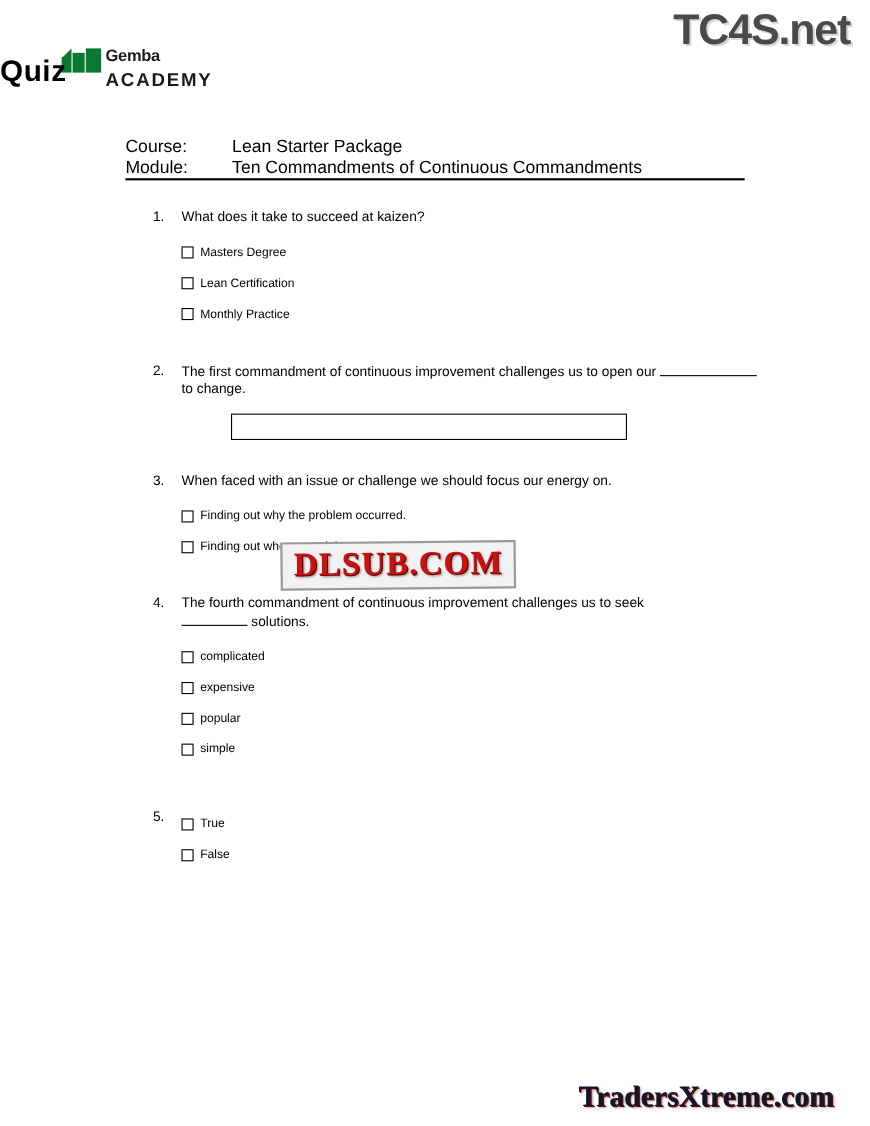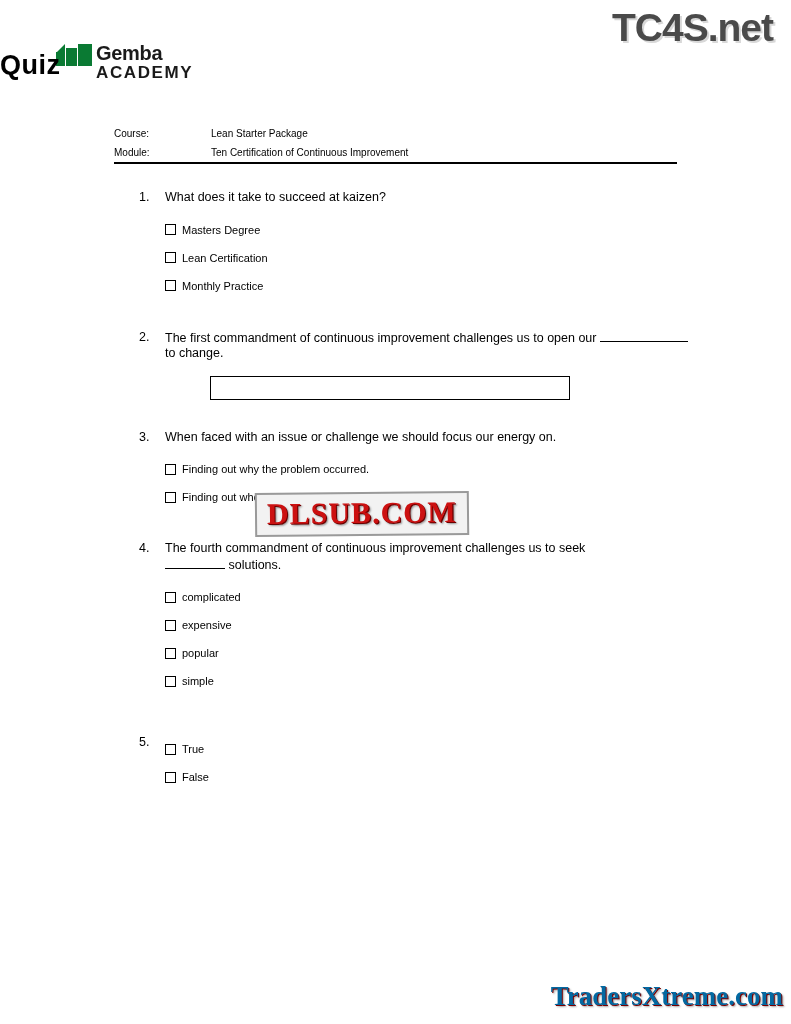--- a/index.html
+++ b/index.html
@@ -25,25 +25,25 @@
     font-weight: bold;
     font-size: 39px;
     letter-spacing: -1px;
     color: #4a4a4a;
     text-shadow: 2px 2px 0 #d8d8d8;
     white-space: nowrap;
   }
   .wm-bottom {
     position: absolute;
     bottom: 12px;
-    right: 8px;
+    right: 33px;
     font-family: "Liberation Serif", serif;
     font-weight: bold;
     font-size: 27px;
-    color: #0369a1;
+    color: #0f172a;
     text-shadow: 1px 1px 0 #7a0000, 2px 2px 2px rgba(0,0,0,0.35);
     white-space: nowrap;
   }
   .wm-center {
     position: absolute;
     left: 255px;
     top: 492px;
     font-family: "Liberation Serif", serif;
     font-weight: bold;
     font-size: 30px;
@@ -85,21 +85,21 @@
     left: 0; top: 0;
     width: 0; height: 0;
     border-left: 9px solid transparent;
     border-bottom: 9px solid #0a7a33;
   }
   .logo-text-main {
     position: absolute;
     left: 40px;
     top: 0;
     font-weight: bold;
-    font-size: 20px;
+    font-size: 15px;
     color: #1a1a1a;
     letter-spacing: -0.3px;
   }
   .logo-text-sub {
     position: absolute;
     left: 40px;
     top: 21px;
     font-weight: bold;
     font-size: 17px;
     color: #1a1a1a;
@@ -119,21 +119,21 @@
 
   
   .meta {
     position: absolute;
     left: 114px;
     top: 124px;
     width: 563px;
   }
   .meta-row {
     display: flex;
-    font-size: 10px;
+    font-size: 16px;
     line-height: 19px;
   }
   .meta-label { width: 97px; }
   .meta-value { flex: 1; }
   .meta-rule {
     position: absolute;
     left: 114px;
     top: 162px;
     width: 563px;
     height: 2px;
@@ -216,21 +216,21 @@
 
 <div class="doc-title">Quiz</div>
 
 <div class="meta">
   <div class="meta-row">
     <div class="meta-label">Course:</div>
     <div class="meta-value">Lean Starter Package</div>
   </div>
   <div class="meta-row">
     <div class="meta-label">Module:</div>
-    <div class="meta-value">Ten Certification of Continuous Improvement</div>
+    <div class="meta-value">Ten Commandments of Continuous Commandments</div>
   </div>
 </div>
 <div class="meta-rule"></div>
 
 <div class="questions">
 
   <div class="question">
     <div class="q-num">1.</div>
     <div class="q-text">What does it take to succeed at kaizen?</div>
     <div class="options">

